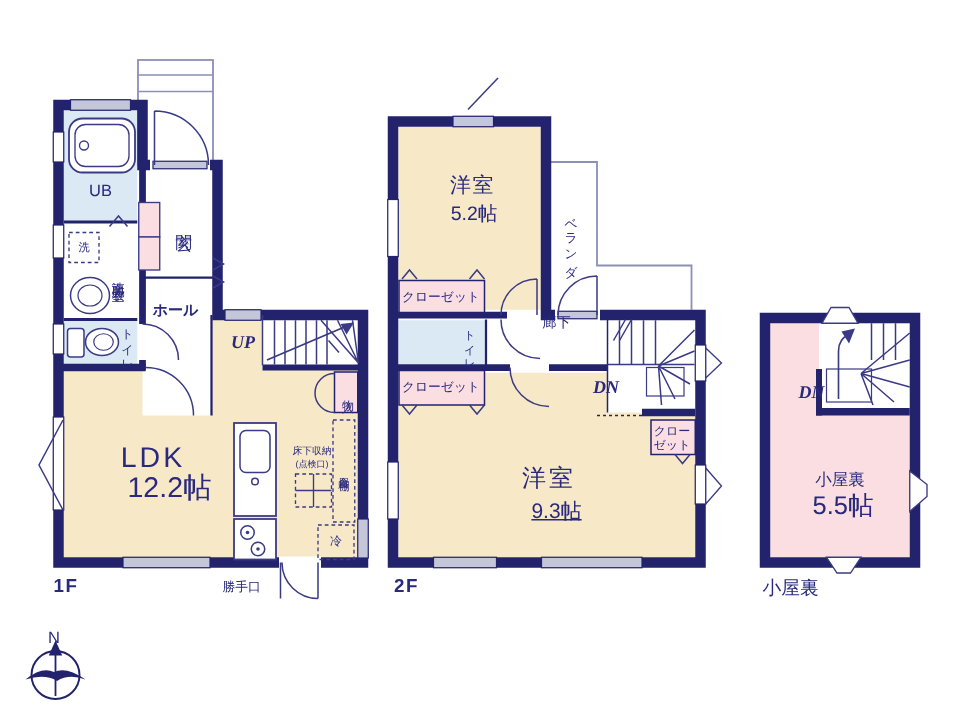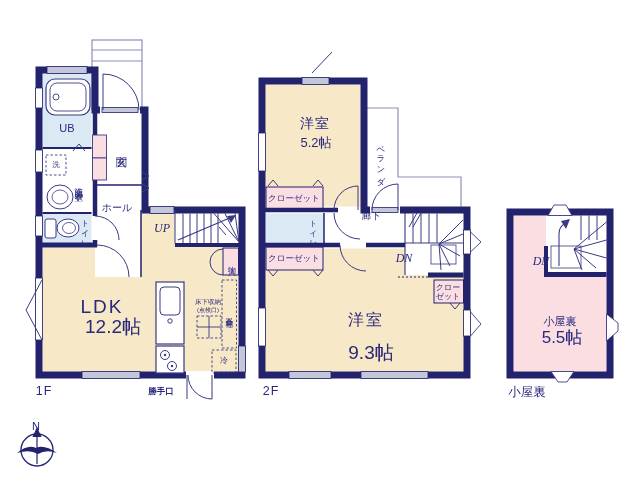--- a/index.html
+++ b/index.html
@@ -2,22 +2,22 @@
 <html><head>
 <meta charset="utf-8">
 <style>
   html,body{margin:0;padding:0;background:#ffffff;}
   .stage{position:relative;width:640px;height:480px;background:#ffffff;overflow:hidden;
          font-family:"Liberation Sans",sans-serif;}
   .stage svg{position:absolute;left:0;top:0;}
   .lbl{position:absolute;transform:translate(-50%,-50%);color:#29297d;line-height:1;
        white-space:nowrap;font-family:"Liberation Sans",sans-serif;}
   .v{writing-mode:vertical-rl;text-orientation:upright;letter-spacing:1px;}
-  .it{font-family:"Liberation Serif",serif;font-style:italic;font-weight:normal;}
-  .cap{letter-spacing:1px;}
+  .it{font-family:"Liberation Serif",serif;font-style:italic;font-weight:bold;}
+  .cap{letter-spacing:1px;font-weight:bold;}
   .company{transform:translate(0,-50%);letter-spacing:2px;color:#c9c9c9;font-size:17px;}
 </style>
 </head>
 <body>
 
 <div class="stage">
 
 <svg width="640" height="480" viewBox="0 0 640 480">
 
   <g>
@@ -206,44 +206,44 @@
     <polygon points="37,427 32.5,437 41.5,437" fill="#22226d"></polygon>
     <path d="M17,453 Q28,444 36,448 Q44,444 57,453 Q46,449 38,454 Q30,449 17,453 Z" fill="#22226d"></path>
   </g>
 </svg>
 
 <span class="lbl" style="left:67px;top:128px;font-size:11px;">UB</span>
 <span class="lbl" style="left:56px;top:165px;font-size:7.5px;">洗</span>
 <span class="lbl v" style="left:79px;top:184px;font-size:8.5px;">洗面脱衣室</span>
 <span class="lbl v" style="left:84px;top:229px;font-size:8px;">トイレ</span>
 <span class="lbl v" style="left:121px;top:148px;font-size:11px;">玄関</span>
-<span class="lbl" style="left:117px;top:208px;font-size:10px;">ホール</span>
+<span class="lbl" style="left:117px;top:208px;font-size:10px;font-weight:bold;">ホール</span>
 <span class="lbl it" style="left:162px;top:228px;font-size:12px;">UP</span>
 <span class="lbl v" style="left:231px;top:261px;font-size:8px;">物入</span>
 <span class="lbl" style="left:102px;top:306px;font-size:19px;letter-spacing:2px;">LDK</span>
 <span class="lbl" style="left:113px;top:326px;font-size:19px;">12.2帖</span>
 <span class="lbl" style="left:208px;top:302px;font-size:6.5px;">床下収納</span>
 <span class="lbl" style="left:208px;top:310px;font-size:6px;">(点検口)</span>
 <span class="lbl v" style="left:229px;top:313px;font-size:7.5px;">食器棚</span>
 <span class="lbl" style="left:224px;top:361px;font-size:8px;">冷</span>
-<span class="lbl" style="left:161px;top:391px;font-size:8.5px;font-weight:bold;">勝手口</span>
+<span class="lbl" style="left:161px;top:391px;font-size:8.5px;">勝手口</span>
 <span class="lbl cap" style="left:44px;top:391px;font-size:12.5px;">1F</span>
 
 <span class="lbl" style="left:315px;top:123px;font-size:14px;letter-spacing:1px;">洋室</span>
 <span class="lbl" style="left:316px;top:142px;font-size:13px;">5.2帖</span>
 <span class="lbl v" style="left:381px;top:160px;font-size:8.5px;">ベランダ</span>
 <span class="lbl" style="left:294px;top:198px;font-size:8.5px;">クローゼット</span>
 <span class="lbl v" style="left:313px;top:229px;font-size:7.5px;">トイレ</span>
 <span class="lbl" style="left:371px;top:216px;font-size:9.5px;">廊下</span>
 <span class="lbl it" style="left:404px;top:258px;font-size:12px;">DN</span>
 <span class="lbl" style="left:294px;top:258px;font-size:8.5px;">クローゼット</span>
 <span class="lbl" style="left:448px;top:288px;font-size:8px;">クロー</span>
 <span class="lbl" style="left:448px;top:297px;font-size:8px;">ゼット</span>
 <span class="lbl" style="left:366px;top:320px;font-size:16px;letter-spacing:2px;">洋室</span>
-<span class="lbl" style="left:371px;top:352px;font-size:19px;">9.3帖</span>
+<span class="lbl" style="left:371px;top:340px;font-size:14px;text-decoration:underline;">9.3帖</span>
 <span class="lbl cap" style="left:271px;top:391px;font-size:12.5px;">2F</span>
 
 <span class="lbl it" style="left:541px;top:261px;font-size:12px;">DN</span>
 <span class="lbl" style="left:560px;top:321px;font-size:11px;">小屋裏</span>
 <span class="lbl" style="left:562px;top:337px;font-size:17px;">5.5帖</span>
 <span class="lbl" style="left:527px;top:392px;font-size:12.5px;">小屋裏</span>
 
 <span class="lbl" style="left:36px;top:426px;font-size:11px;">N</span>
 
 </div>

